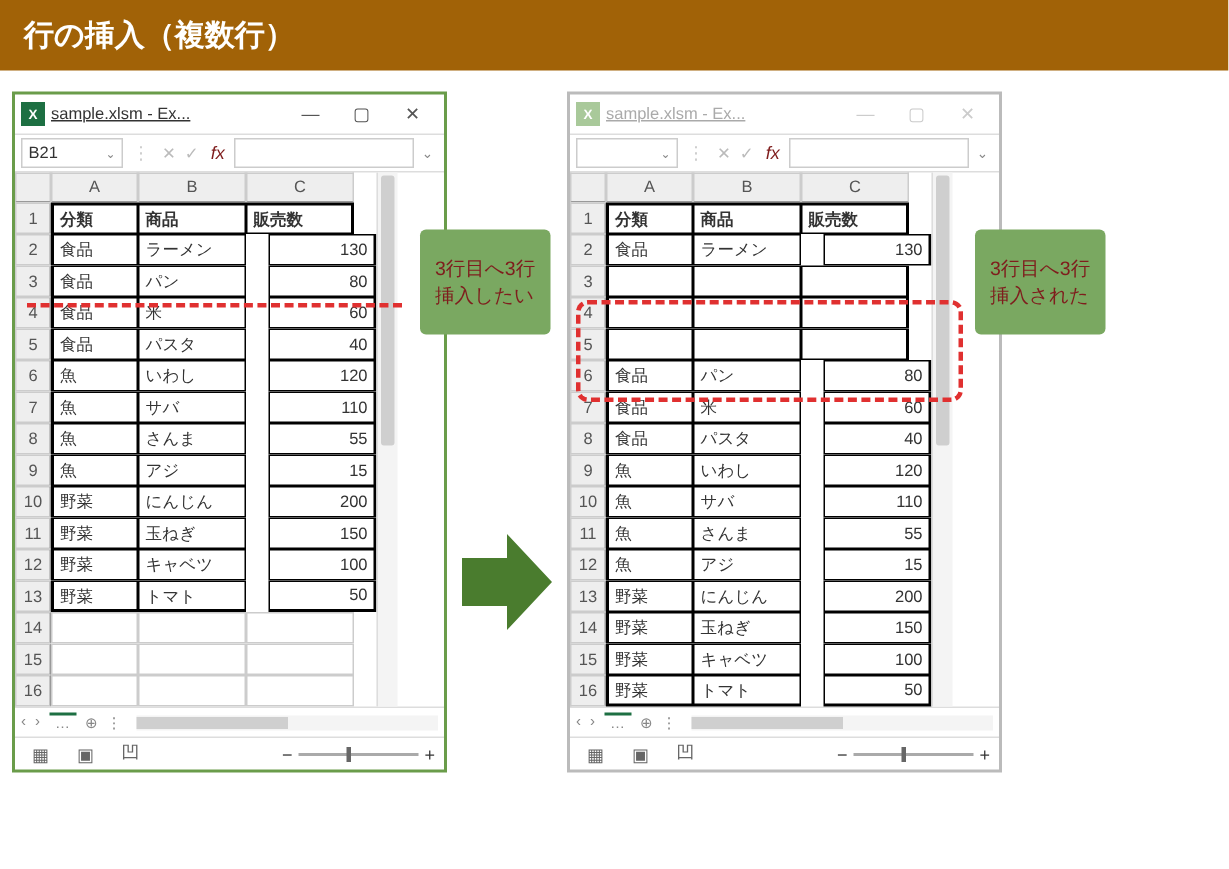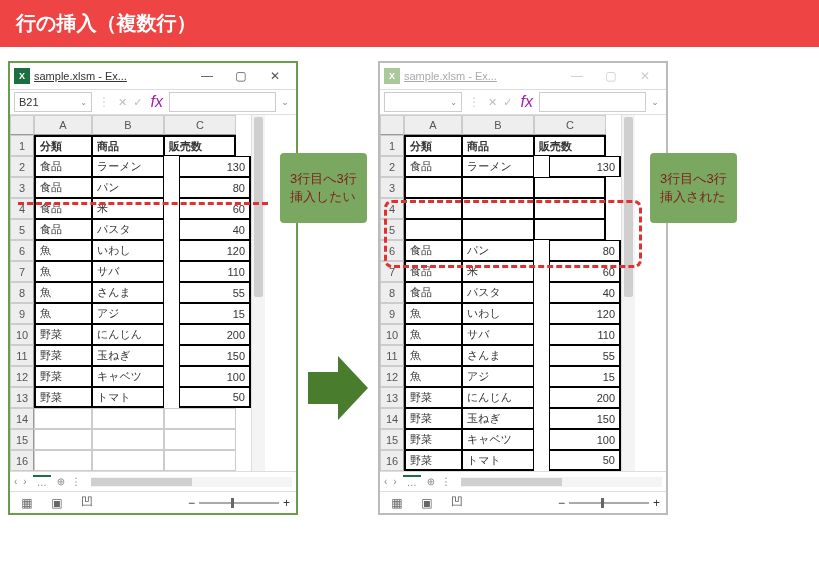--- a/index.html
+++ b/index.html
@@ -1,33 +1,33 @@
 <!DOCTYPE html>
 <html><head>
 <meta charset="utf-8">
 <style>
   * { box-sizing: border-box; }
   body { margin: 0; font-family: "Meiryo", "Yu Gothic", sans-serif; background: #fff; width: 819px; }
-  .banner { background: #ef4444; color: #fff; font-size: 20px; font-weight: bold; padding: 10px 16px; }
+  .banner { background: #a16207; color: #fff; font-size: 20px; font-weight: bold; padding: 10px 16px; }
   .stage { display: flex; align-items: flex-start; gap: 10px; padding: 14px 8px; position: relative; }
   .win-wrap { position: relative; }
   .win { border: 2px solid #6a9c4a; width: 290px; background: #fff; font-size: 12px; color: #333; position: relative; }
   .win.inactive { border-color: #bbb; }
   .titlebar { display: flex; align-items: center; height: 26px; padding: 0 4px; }
   .titlebar .xl-icon { width: 16px; height: 16px; background: #1d6f42; color:#fff; font-size:9px; display:flex; align-items:center; justify-content:center; font-weight:bold; margin-right:4px;}
   .titlebar .title { flex: 1; font-size: 11px; color:#333; overflow:hidden; white-space:nowrap; text-overflow:ellipsis;text-decoration:underline;}
   .win.inactive .title { color:#aaa;}
   .titlebar .btn { width: 34px; height: 22px; display:flex; align-items:center; justify-content:center; color:#555;}
   .win.inactive .titlebar .btn { color:#ccc;}
   .fxrow { display:flex; align-items:center; height:26px; border-top:1px solid #ddd; border-bottom:1px solid #ddd; padding:0 4px; gap:2px;}
-  .namebox { border:1px solid #ccc; height:20px; width:78px; font-size:11px; padding:0 4px; display:flex; align-items:center; background:#fff;}
+  .namebox { border:1px solid #ccc; height:20px; width:68px; font-size:11px; padding:0 4px; display:flex; align-items:center; background:#fff;}
   .namebox .dd { margin-left:auto; font-size:8px; color:#888;}
   .fxsep { color:#ccc; padding:0 4px;}
   .fxctrl { color:#bbb; font-size:11px; padding:0 2px;}
-  .fxlabel { font-style:italic; font-size:16px; color:#a21caf; padding:0 4px;}
+  .fxlabel { font-style:italic; font-size:12px; color:#7f1d1d; padding:0 4px;}
   .fxbar { flex:1; border:1px solid #ccc; height:20px; background:#fff;}
   .fxexpand { width:14px; color:#888; text-align:center; font-size:9px;}
   .grid-area { display:flex; }
   .corner, .colhdr, .rowhdr, .cell { border:1px solid #ccc; font-size:11px; display:flex; align-items:center; }
   .corner { width:24px; height:20px; background:#eee; border-bottom:1px solid #999;}
   .colhdr { height:20px; background:#eee; justify-content:center; color:#555; border-bottom:1px solid #999;}
   .rowhdr { width:24px; height:21px; background:#eee; justify-content:center; color:#555; border-right:1px solid #999;}
   .row { display:flex;}
   .cell { height:21px; padding:0 4px; background:#fff;}
   .cell.num { justify-content:flex-end;margin-left:15px;}

